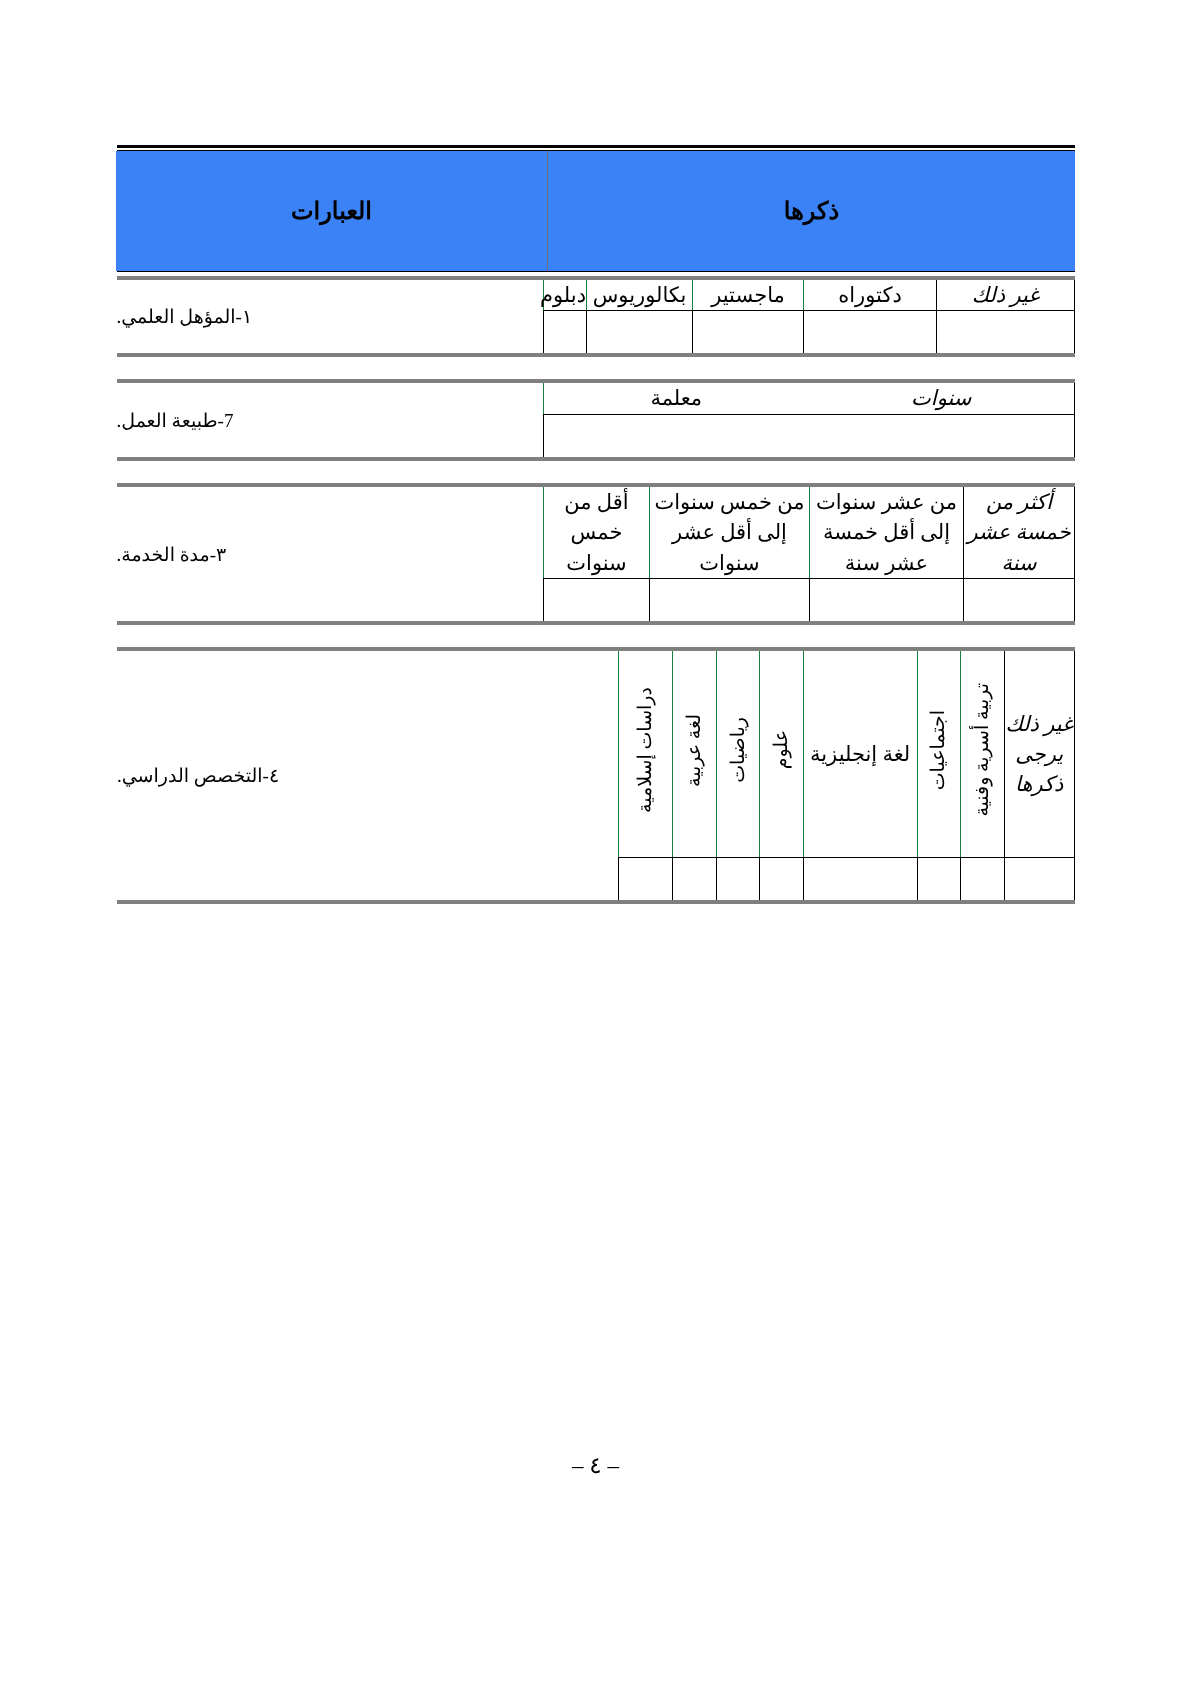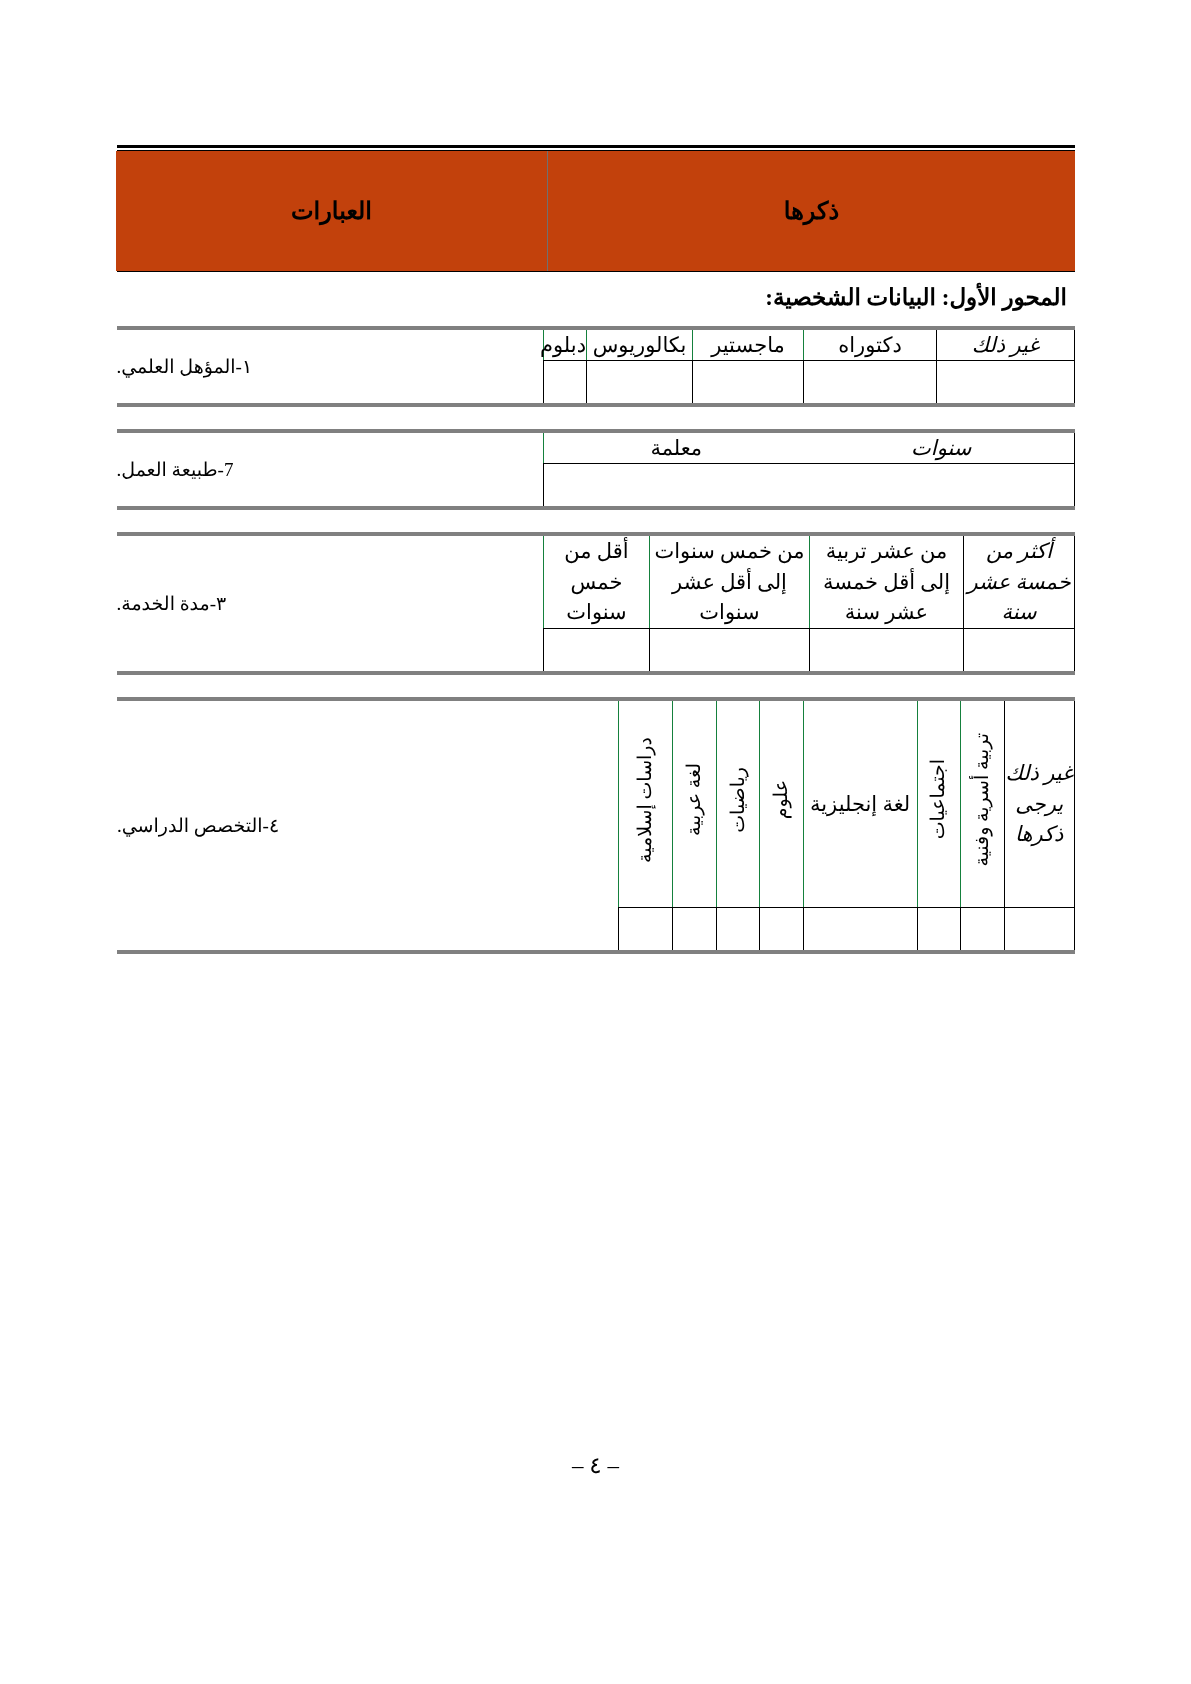--- a/index.html
+++ b/index.html
@@ -53,21 +53,21 @@
   }
 
   table.grid {
     border-collapse: collapse;
     width: 100%;
     table-layout: fixed;
   }
 
   
   .head-table td {
-    background: #c2410c;
+    background: #3b82f6;
     border-left: 1px solid #707070;
     border-right: none;
     text-align: center;
     vertical-align: middle;
     font-weight: bold;
     font-size: 24px;
     height: 120px;
     padding: 0;
   }
   .head-table td.last {
@@ -178,21 +178,20 @@
     <table class="grid head-table">
       <tbody>
           <tr>
         <td style="width:527px;">ذكرها</td>
         <td class="last" style="width:431px;">العبارات</td>
       </tr>
     </tbody>
       </table>
     <div class="rule-thin"></div>
 
-    <div class="section-title">المحور الأول: البيانات الشخصية:</div>
 
     <div class="qblock">
       <div class="rule-grey"></div>
       <table class="q-table">
         <colgroup>
           <col style="width:138px;">
           <col style="width:133px;">
           <col style="width:111px;">
           <col style="width:106px;">
           <col style="width:43px;">
@@ -248,21 +247,21 @@
         <colgroup>
           <col style="width:111px;">
           <col style="width:154px;">
           <col style="width:160px;">
           <col style="width:106px;">
           <col style="width:427px;">
         </colgroup>
         <tbody>
             <tr>
           <td class="opt-cell edge-left">أكثر من خمسة عشر سنة</td>
-          <td class="opt-cell">من عشر تربية إلى أقل خمسة عشر سنة</td>
+          <td class="opt-cell">من عشر سنوات إلى أقل خمسة عشر سنة</td>
           <td class="opt-cell">من خمس سنوات إلى أقل عشر سنوات</td>
           <td class="opt-cell edge-right">أقل من خمس سنوات</td>
           <td class="label-cell" rowspan="2">٣-مدة الخدمة.</td>
         </tr>
         <tr>
           <td class="ans-cell edge-left"></td>
           <td class="ans-cell"></td>
           <td class="ans-cell"></td>
           <td class="ans-cell edge-right"></td>
         </tr>

